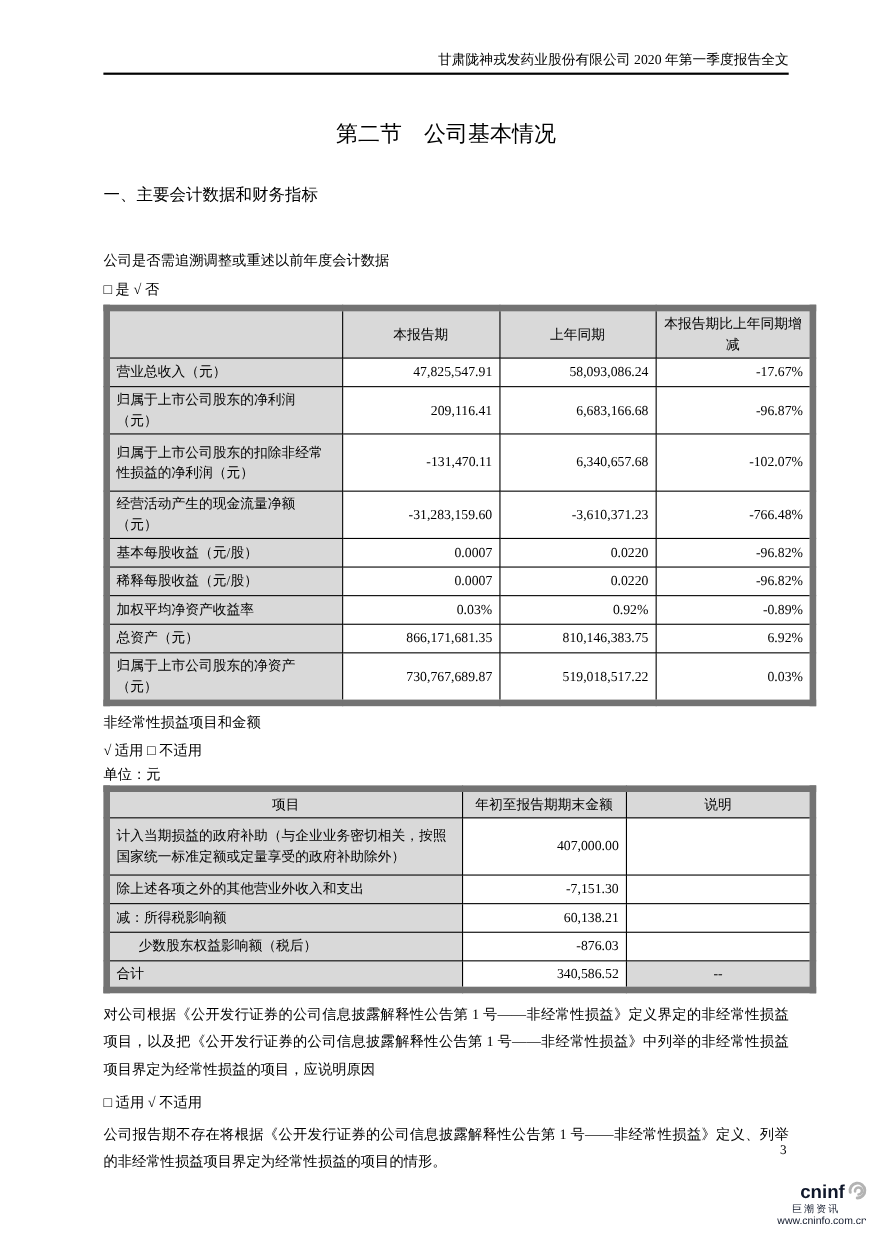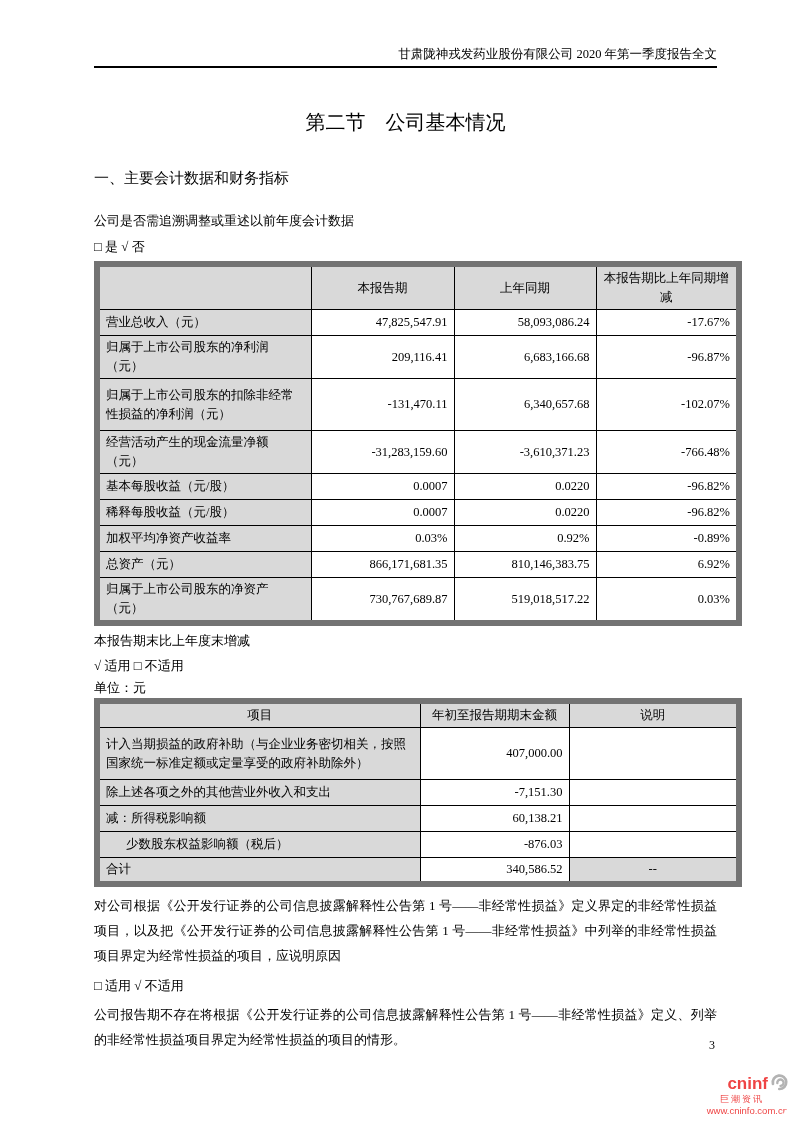--- a/index.html
+++ b/index.html
@@ -8,21 +8,21 @@
     width:793px; height:1122px; position:relative; overflow:hidden;
     background:#ffffff; color:#000;
     font-family:"Liberation Serif","DejaVu Serif",serif;
     padding:46px 76px 0 94px;
     border-radius:31px;
   }
   .doc-header { text-align:right; font-size:12.5px; line-height:16px; }
   .rule { border-top:2px solid #000; margin-top:4px; height:0; }
   .title { text-align:center; font-size:20px; font-weight:normal; line-height:28px; margin-top:40px; }
   .sec-heading { font-size:15px; font-weight:normal; line-height:20px; margin-top:32px; }
-  .body-line { font-size:13px; line-height:17px; margin-top:24px; }
+  .body-line { font-size:13px; line-height:17px; margin-top:40px; }
   .check-line { font-size:13px; line-height:17px; margin-top:9px; }
   .after-table-line { font-size:13px; line-height:17px; margin-top:6px; }
   .applicable-line { font-size:13px; line-height:17px; margin-top:8px; }
   .unit-line { text-align:left; font-size:13px; line-height:17px; margin-top:5px; }
 
   table { border-collapse:collapse; table-layout:fixed; width:642px; font-size:12.5px; border:6px solid #737373; }
   .t1 { margin-top:6px; }
   .t2 { margin-top:2px; }
   td { border:1px solid #000; padding:2px 6px; height:26px; line-height:19px; vertical-align:middle; word-break:break-all; }
   tr.h52 td { height:52px; }
@@ -30,21 +30,21 @@
   td.shade { background:#d9d9d9; }
   td.num { text-align:right; font-variant-numeric:tabular-nums; }
   td.ctr { text-align:center; }
   td.indent { padding-left:26px; }
 
   .para { font-size:13px; line-height:25px; text-align:justify; margin-top:6px; }
   .para2 { font-size:13px; line-height:25px; text-align:justify; margin-top:8px; }
 
   .pagenum { position:absolute; right:78px; top:1038px; font-size:12px; }
 
-  .logo { position:absolute; right:5px; top:1072px; text-align:right; color:#ef4444;
+  .logo { position:absolute; right:5px; top:1072px; text-align:right; color:#0f172a;
           font-family:"Liberation Sans","DejaVu Sans",sans-serif; line-height:1; }
   .logo-top { display:flex; align-items:center; justify-content:flex-end; font-weight:bold; font-size:17px; }
   .logo-sub { font-size:9px; letter-spacing:2px; margin:1px 24px 0 0; }
   .logo-url { font-size:9.5px; margin-top:2px; }
 </style>
 </head>
 <body>
 
 <div class="page">
 
@@ -122,21 +122,21 @@
     </tr>
     <tr>
       <td class="shade">归属于上市公司股东的净资产（元）</td>
       <td class="num">730,767,689.87</td>
       <td class="num">519,018,517.22</td>
       <td class="num">0.03%</td>
     </tr>
   </tbody>
     </table>
 
-  <div class="after-table-line">本报告期末比上年度末增减</div>
+  <div class="after-table-line">非经常性损益项目和金额</div>
   <div class="applicable-line">√ 适用 □ 不适用</div>
   <div class="unit-line">单位：元</div>
 
   <table class="t2">
     <colgroup>
         <col style="width:323px">
         <col style="width:149px">
         <col style="width:170px">
       </colgroup>
     <tbody>

